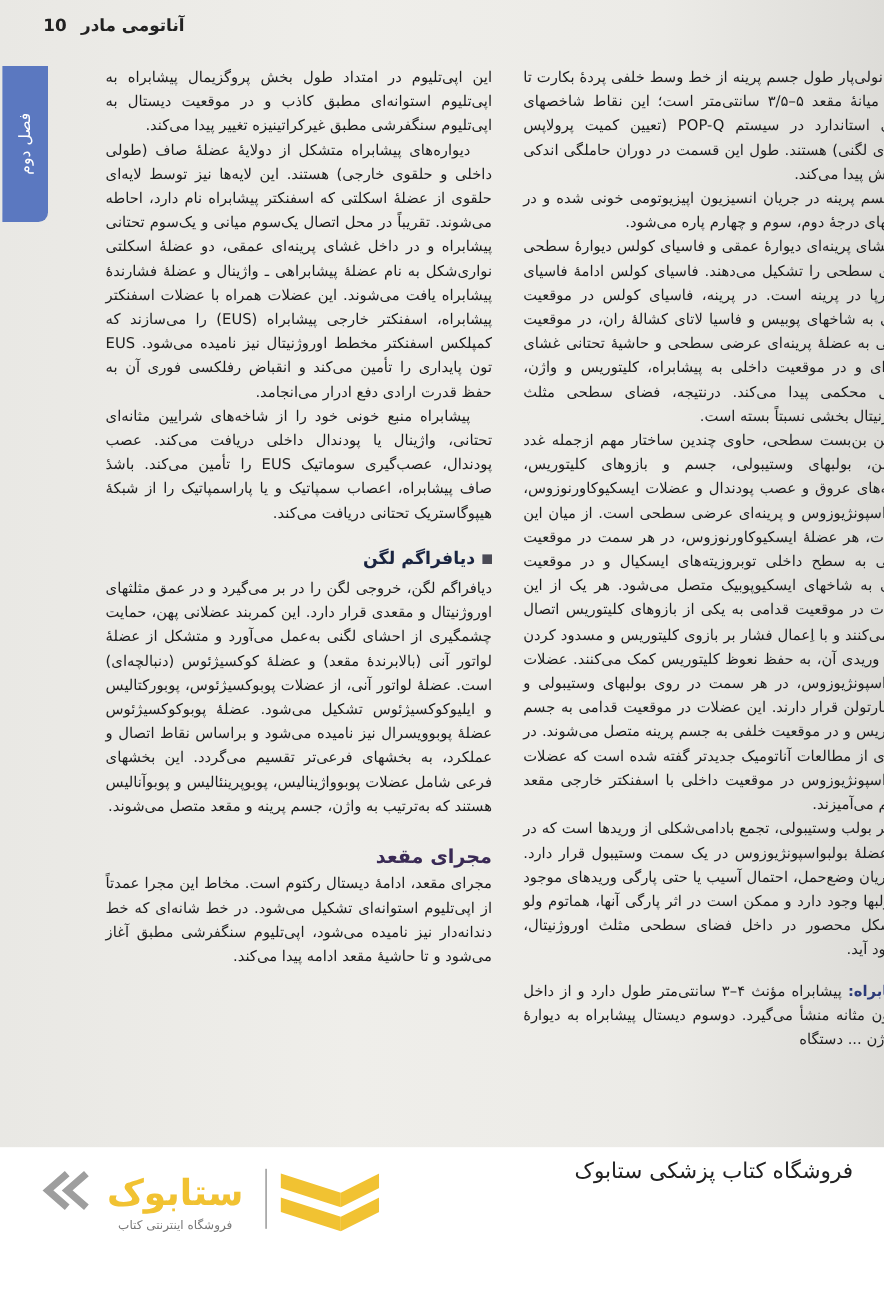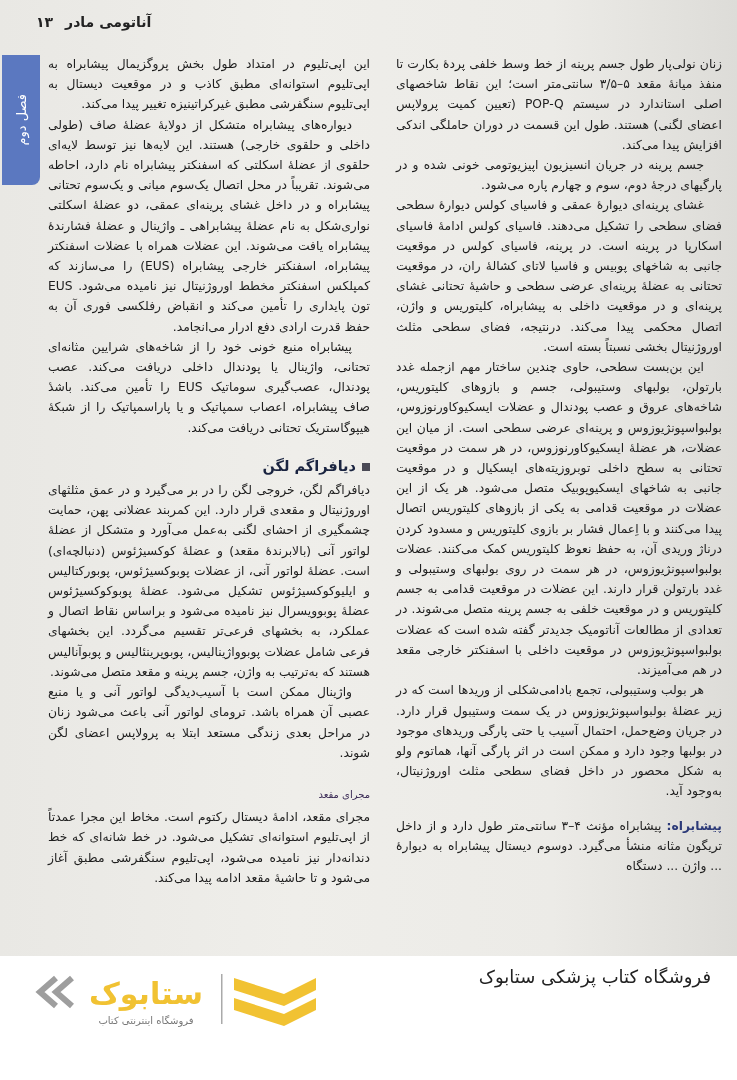--- a/index.html
+++ b/index.html
@@ -22,55 +22,55 @@
     position:absolute; left:2px; top:55px; width:38px; height:130px;
     background:#5b78c0; border-radius:0 0 8px 0;
     display:flex; align-items:center; justify-content:center;
   }
   .chapter-tab span {
     writing-mode:vertical-rl; transform:rotate(180deg);
     color:#fff; font-size:13px; direction:rtl; white-space:nowrap;
   }
   .col {
     position:absolute; direction:rtl; text-align:justify;
-    font-size:12.3px; line-height:20.2px; color:#1e1e1e;
+    font-size:12.3px; line-height:20.2px; color:#1e1e1e;margin-left:40px;
   }
   .col-right { left:396px; width:326px; top:54px; }
   .col-left { left:48px; width:322px; top:54px; }
   .col p { margin:0; }
   .col p.indent { text-indent:18px; }
   .sec-heading {
     font-weight:bold; font-size:14.5px; color:#1a2440; margin:18px 0 4px 0;
   }
   .sec-heading .sq {
     display:inline-block; width:8px; height:8px; background:#4a4a55;
     margin-left:6px; vertical-align:middle;
   }
-  .sub-heading { font-weight:normal; font-size:10px; color:#3a2a55; margin:22px 0 2px 0; }
+  .sub-heading { font-weight:bold; font-size:16px; color:#3a2a55; margin:22px 0 2px 0; }
   .term { font-weight:bold; color:#2c3a78; }
   .gap { height:14px; }
   .footer {
     position:absolute; left:0; top:956px; width:737px; height:80px; background:#fff;
   }
   .footer-text { position:absolute; right:26px; top:10px; direction:rtl; text-align:right;margin-left:48px; }
   .footer-title { font-size:18px; color:#222; }
   .footer-url {
     direction:ltr; font-size:24px; letter-spacing:6px; color:#2a2a2a; margin-top:8px;
     font-family:"Liberation Sans", sans-serif;
   }
   .footer-url .y { color:#f1c232; }
   .logo { position:absolute; left:26px; top:8px; width:290px; height:64px; }
 </style>
 </head>
 <body>
 
 <div class="page">
   <div class="running-header">
     <span>آناتومی مادر</span>
-    <span>۱۳</span>
+    <span>10</span>
   </div>
 
   <div class="chapter-tab">
     <span>فصل دوم</span>
   </div>
 
   <div class="col col-right">
     <p>زنان نولی‌پار طول جسم پرینه از خط وسط خلفی پردهٔ بکارت تا منفذ میانهٔ مقعد ۵–۳/۵ سانتی‌متر است؛ این نقاط شاخصهای اصلی استاندارد در سیستم POP-Q (تعیین کمیت پرولاپس اعضای لگنی) هستند. طول این قسمت در دوران حاملگی اندکی افزایش پیدا می‌کند.</p>
     <p class="indent">جسم پرینه در جریان انسیزیون اپیزیوتومی خونی شده و در پارگیهای درجهٔ دوم، سوم و چهارم پاره می‌شود.</p>
     <p class="indent">غشای پرینه‌ای دیوارهٔ عمقی و فاسیای کولس دیوارهٔ سطحی فضای سطحی را تشکیل می‌دهند. فاسیای کولس ادامهٔ فاسیای اسکارپا در پرینه است. در پرینه، فاسیای کولس در موقعیت جانبی به شاخهای پوبیس و فاسیا لاتای کشالهٔ ران، در موقعیت تحتانی به عضلهٔ پرینه‌ای عرضی سطحی و حاشیهٔ تحتانی غشای پرینه‌ای و در موقعیت داخلی به پیشابراه، کلیتوریس و واژن، اتصال محکمی پیدا می‌کند. درنتیجه، فضای سطحی مثلث اوروژنیتال بخشی نسبتاً بسته است.</p>
@@ -79,21 +79,20 @@
     <div class="gap"></div>
     <p><span class="term">پیشابراه:</span><span> پیشابراه مؤنث ۴–۳ سانتی‌متر طول دارد و از داخل تریگون مثانه منشأ می‌گیرد. دوسوم دیستال پیشابراه به دیوارهٔ ... واژن ... دستگاه</span></p>
   </div>
 
   <div class="col col-left">
     <p>این اپی‌تلیوم در امتداد طول بخش پروگزیمال پیشابراه به اپی‌تلیوم استوانه‌ای مطبق کاذب و در موقعیت دیستال به اپی‌تلیوم سنگفرشی مطبق غیرکراتینیزه تغییر پیدا می‌کند.</p>
     <p class="indent">دیواره‌های پیشابراه متشکل از دولایهٔ عضلهٔ صاف (طولی داخلی و حلقوی خارجی) هستند. این لایه‌ها نیز توسط لایه‌ای حلقوی از عضلهٔ اسکلتی که اسفنکتر پیشابراه نام دارد، احاطه می‌شوند. تقریباً در محل اتصال یک‌سوم میانی و یک‌سوم تحتانی پیشابراه و در داخل غشای پرینه‌ای عمقی، دو عضلهٔ اسکلتی نواری‌شکل به نام عضلهٔ پیشابراهی ـ واژینال و عضلهٔ فشارندهٔ پیشابراه یافت می‌شوند. این عضلات همراه با عضلات اسفنکتر پیشابراه، اسفنکتر خارجی پیشابراه (EUS) را می‌سازند که کمپلکس اسفنکتر مخطط اوروژنیتال نیز نامیده می‌شود. EUS تون پایداری را تأمین می‌کند و انقباض رفلکسی فوری آن به حفظ قدرت ارادی دفع ادرار می‌انجامد.</p>
     <p class="indent">پیشابراه منبع خونی خود را از شاخه‌های شرایین مثانه‌ای تحتانی، واژینال یا پودندال داخلی دریافت می‌کند. عصب پودندال، عصب‌گیری سوماتیک EUS را تأمین می‌کند. باشدٔ صاف پیشابراه، اعصاب سمپاتیک و یا پاراسمپاتیک را از شبکهٔ هیپوگاستریک تحتانی دریافت می‌کند.</p>
     <div class="sec-heading"><span class="sq"></span><span>دیافراگم لگن</span></div>
     <p>دیافراگم لگن، خروجی لگن را در بر می‌گیرد و در عمق مثلثهای اوروژنیتال و مقعدی قرار دارد. این کمربند عضلانی پهن، حمایت چشمگیری از احشای لگنی به‌عمل می‌آورد و متشکل از عضلهٔ لواتور آنی (بالابرندهٔ مقعد) و عضلهٔ کوکسیژئوس (دنبالچه‌ای) است. عضلهٔ لواتور آنی، از عضلات پوبوکسیژئوس، پوبورکتالیس و ایلیوکوکسیژئوس تشکیل می‌شود. عضلهٔ پوبوکوکسیژئوس عضلهٔ پوبوویسرال نیز نامیده می‌شود و براساس نقاط اتصال و عملکرد، به بخشهای فرعی‌تر تقسیم می‌گردد. این بخشهای فرعی شامل عضلات پوبوواژینالیس، پوبوپرینئالیس و پوبوآنالیس هستند که به‌ترتیب به واژن، جسم پرینه و مقعد متصل می‌شوند.</p>
-    <p class="indent">واژینال ممکن است با آسیب‌دیدگی لواتور آنی و یا منبع عصبی آن همراه باشد. ترومای لواتور آنی باعث می‌شود زنان در مراحل بعدی زندگی مستعد ابتلا به پرولاپس اعضای لگن شوند.</p>
     <div class="sub-heading">مجرای مقعد</div>
     <p>مجرای مقعد، ادامهٔ دیستال رکتوم است. مخاط این مجرا عمدتاً از اپی‌تلیوم استوانه‌ای تشکیل می‌شود. در خط شانه‌ای که خط دندانه‌دار نیز نامیده می‌شود، اپی‌تلیوم سنگفرشی مطبق آغاز می‌شود و تا حاشیهٔ مقعد ادامه پیدا می‌کند.</p>
   </div>
 </div>
 
 <div class="footer">
   <svg class="logo" viewBox="0 0 290 64">
     <g>
       <polygon points="208,14 258,30 258,42 208,26" fill="#f1c232"></polygon>
       <polygon points="258,30 290,14 290,26 258,42" fill="#f1c232"></polygon>

